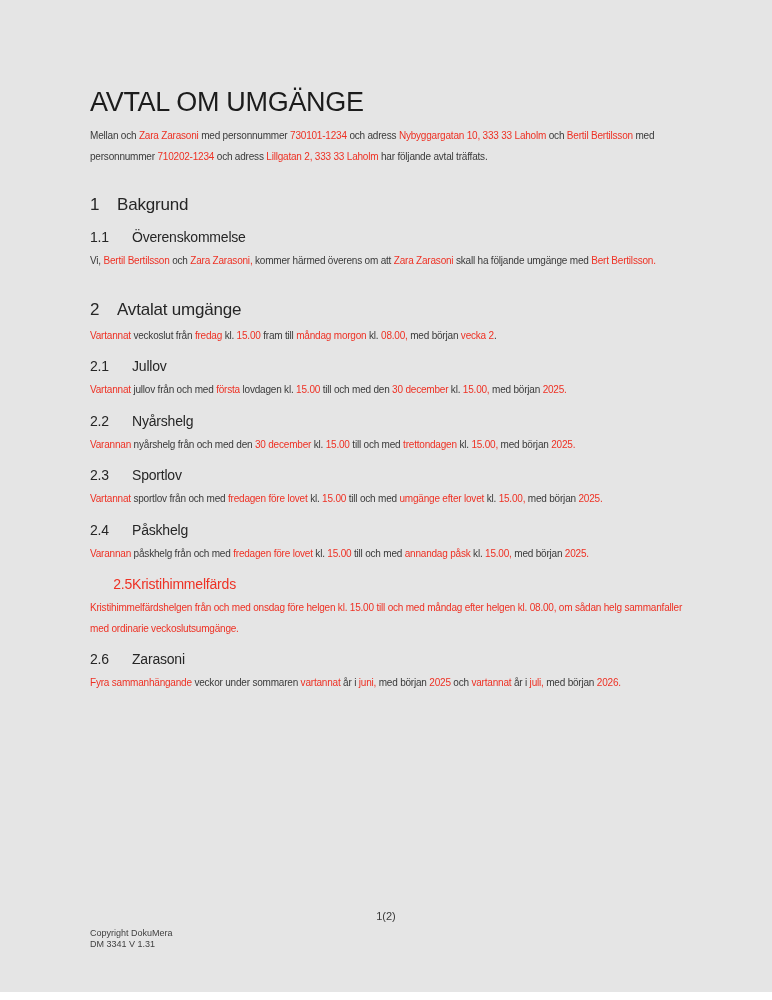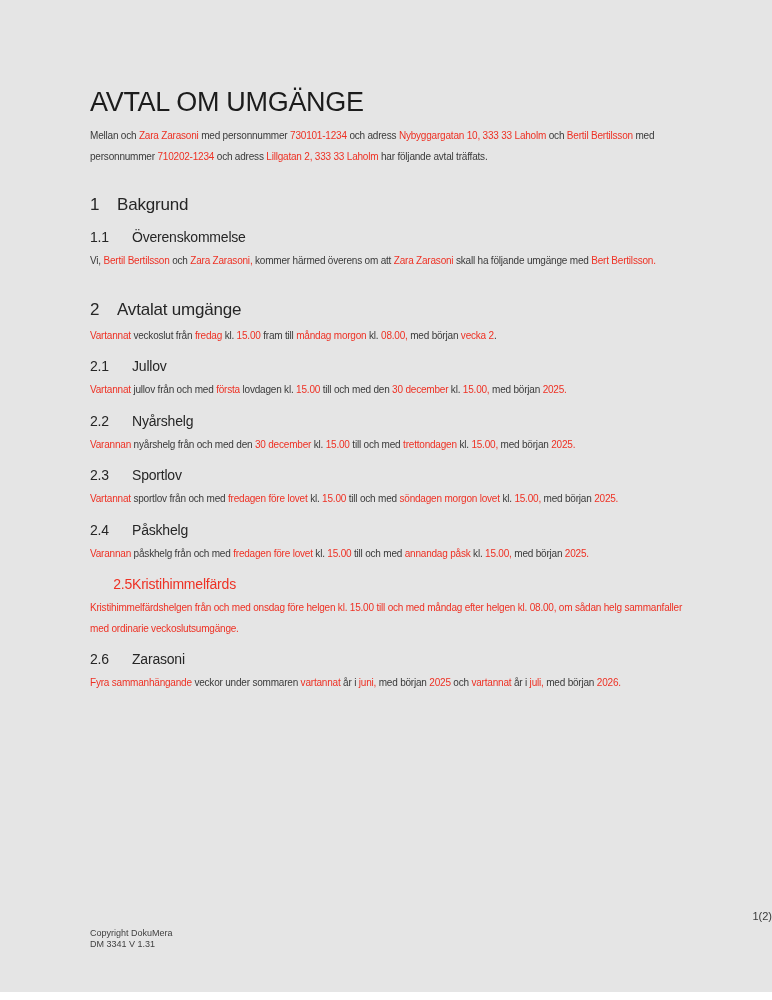--- a/index.html
+++ b/index.html
@@ -56,21 +56,21 @@
     color:var(--heading-text);
     letter-spacing:-0.2px;
   }
   .subsection-heading .num{flex:0 0 42px;}
   .subsection-heading.red-title{color:var(--red);text-align:right;}
   span.red{color:var(--red);}
   .page-number{
     position:absolute;
     left:0;right:0;
     top:910px;
-    text-align:right;
+    text-align:center;
     font-size:11px;
     color:var(--body-text);
   }
   .copyright{
     position:absolute;
     left:90px;
     top:928px;
     font-size:9px;
     line-height:11px;
     color:#3f3f3f;
@@ -105,21 +105,21 @@
         <p class="body"><span class="red">Vartannat</span><span> jullov från och med </span><span class="red">första</span><span> lovdagen kl. </span><span class="red">15.00</span><span> till och med den </span><span class="red">30 december</span><span> kl. </span><span class="red">15.00,</span><span> med början </span><span class="red">2025.</span></p>
         <div class="subsection-heading">
           <span class="num">2.2</span>
           <span>Nyårshelg</span>
         </div>
         <p class="body"><span class="red">Varannan</span><span> nyårshelg från och med den </span><span class="red">30 december</span><span> kl. </span><span class="red">15.00</span><span> till och med </span><span class="red">trettondagen</span><span> kl. </span><span class="red">15.00,</span><span> med början </span><span class="red">2025.</span></p>
         <div class="subsection-heading">
           <span class="num">2.3</span>
           <span>Sportlov</span>
         </div>
-        <p class="body"><span class="red">Vartannat</span><span> sportlov från och med </span><span class="red">fredagen före lovet</span><span> kl. </span><span class="red">15.00</span><span> till och med </span><span class="red">söndagen morgon lovet</span><span> kl. </span><span class="red">15.00,</span><span> med början </span><span class="red">2025.</span></p>
+        <p class="body"><span class="red">Vartannat</span><span> sportlov från och med </span><span class="red">fredagen före lovet</span><span> kl. </span><span class="red">15.00</span><span> till och med </span><span class="red">umgänge efter lovet</span><span> kl. </span><span class="red">15.00,</span><span> med början </span><span class="red">2025.</span></p>
         <div class="subsection-heading">
           <span class="num">2.4</span>
           <span>Påskhelg</span>
         </div>
         <p class="body"><span class="red">Varannan</span><span> påskhelg från och med </span><span class="red">fredagen före lovet</span><span> kl. </span><span class="red">15.00</span><span> till och med </span><span class="red">annandag påsk</span><span> kl. </span><span class="red">15.00,</span><span> med början </span><span class="red">2025.</span></p>
         <div class="subsection-heading red-title">
           <span class="num">2.5</span>
           <span>Kristihimmelfärds</span>
         </div>
         <p class="body"><span class="red">Kristihimmelfärdshelgen från och med onsdag före helgen kl. 15.00 till och med måndag efter helgen kl. 08.00, om sådan helg sammanfaller med ordinarie veckoslutsumgänge.</span></p>

